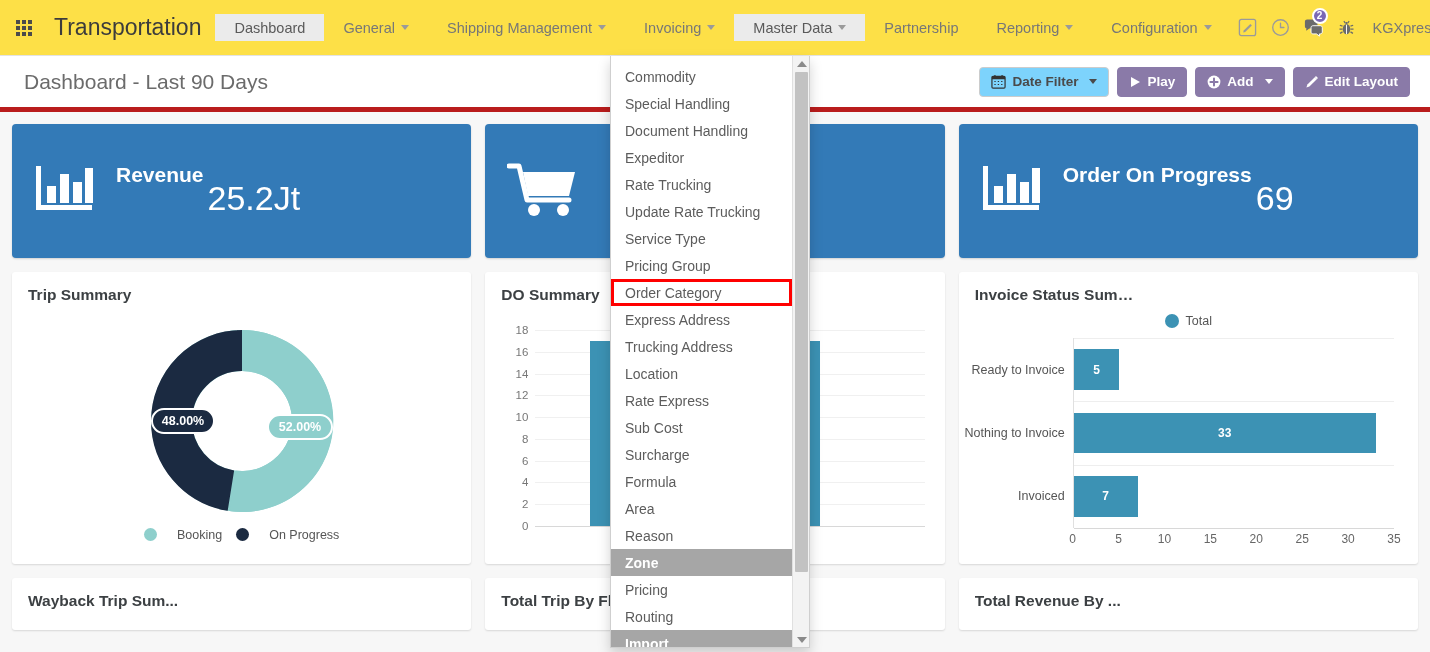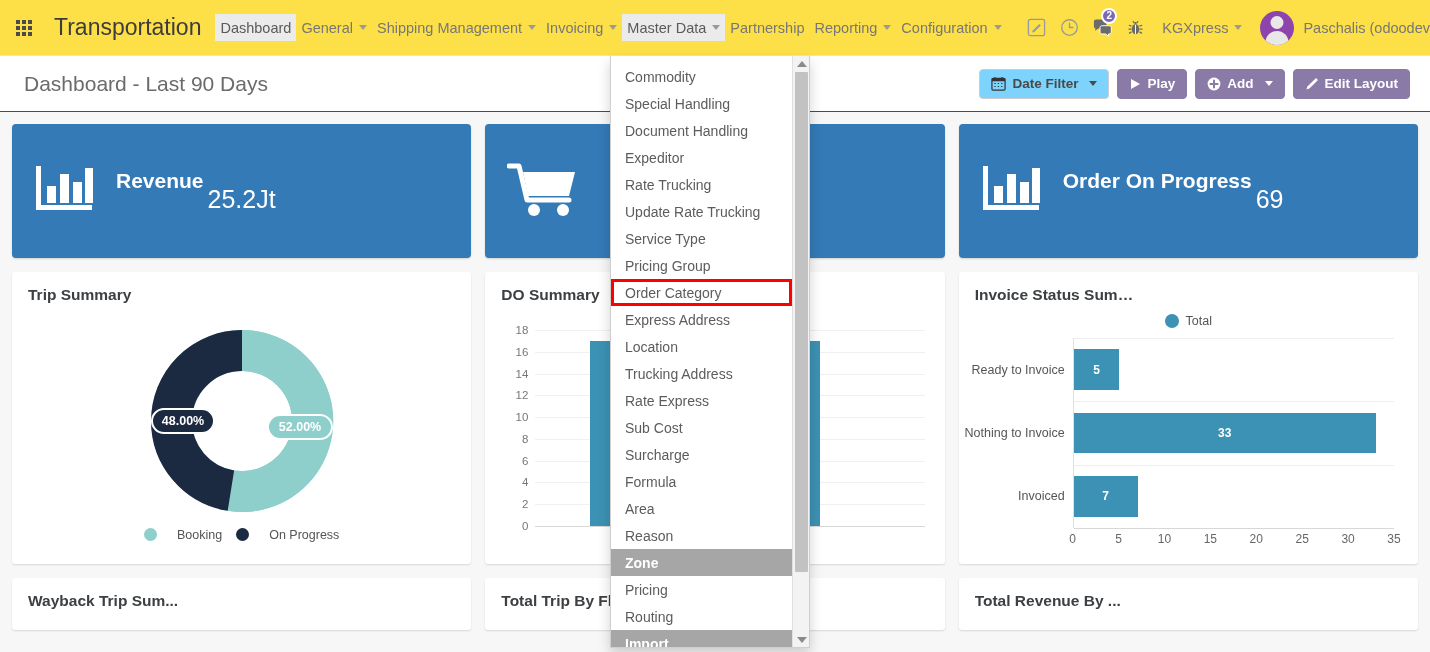--- a/index.html
+++ b/index.html
@@ -24,21 +24,21 @@
   }
   .apps-grid { display: grid; grid-template-columns: repeat(3, 4px); grid-template-rows: repeat(3, 4px); gap: 2px; }
   .apps-grid i { display: block; width: 4px; height: 4px; background: #4b4b4b; }
   .brand {
     display: flex; align-items: center; padding: 0 14px 0 6px;
     font-size: 23px; color: #3c3c3c; font-weight: 400; white-space: nowrap;
     cursor: pointer;
   }
   .nav-menu { display: flex; align-items: stretch; }
   .nav-item {
-    display: flex; align-items: center; padding: 0 5px;
+    display: flex; align-items: center; padding: 0 19px;
     font-size: 14.5px; color: #777777; white-space: nowrap; cursor: pointer;
     position: relative;
   }
   .nav-item.active { background: #ebebeb; color: #5a5a5a; }
   .caret {
     display: inline-block; margin-left: 6px;
     border-left: 4px solid transparent; border-right: 4px solid transparent;
     border-top: 5px solid #9a9a9a;
   }
   .nav-right {
@@ -76,21 +76,21 @@
     background: #e8e8e8; transform: translateX(-50%);
   }
   .nav-username {
     font-size: 14.5px; color: #777; margin-left: 9px; white-space: nowrap;
     cursor: pointer;
   }
 
   
   .page-header {
     position: absolute; left: 0; top: 56px; width: 1430px; height: 56px;
-    background: #ffffff; border-bottom: 1px solid #b91c1c;
+    background: #ffffff; border-bottom: 5px solid #b91c1c;
     display: flex; align-items: center; z-index: 2;
   }
   .page-title { font-size: 21px; color: #6b6b6b; padding-left: 24px; font-weight: 400; }
   .header-actions { margin-left: auto; display: flex; align-items: center; gap: 8px; padding-right: 20px; }
   .btn {
     display: flex; align-items: center; gap: 6px;
     height: 30px; padding: 0 11px; border-radius: 4px;
     font-size: 13.5px; font-weight: bold; cursor: pointer; white-space: nowrap;
     border: 1px solid transparent;
   }
@@ -109,21 +109,21 @@
 
   
   .kpi {
     background: #337ab7; border-radius: 4px; height: 134px;
     display: flex; align-items: center; padding: 0 22px; gap: 20px;
     box-shadow: 0 1px 2px rgba(0,0,0,.15); color: #fff; cursor: pointer;
   }
   .kpi-icon { flex: 0 0 auto; }
   .kpi-text { display: flex; gap: 4px; min-width: 0; }
   .kpi-label { font-size: 21px; font-weight: bold; line-height: 1.15; white-space: nowrap; }
-  .kpi-value { font-size: 25px; font-weight: 400; line-height: 1.15; margin-top: 16px; }
+  .kpi-value { font-size: 34px; font-weight: 400; line-height: 1.15; margin-top: 16px; }
 
   
   .card {
     background: #fff; border-radius: 3px; box-shadow: 0 1px 2px rgba(0,0,0,.13);
     padding: 14px 16px 10px 16px; position: relative; overflow: hidden;
   }
   .card-title {
     font-size: 15.5px; font-weight: bold; color: #3c4043; margin-bottom: 4px;
     white-space: nowrap; overflow: hidden;
   }
@@ -580,24 +580,24 @@
         <div class="dd-item">
           <span>Pricing Group</span>
         </div>
         <div class="dd-item highlight">
           <span>Order Category</span>
         </div>
         <div class="dd-item">
           <span>Express Address</span>
         </div>
         <div class="dd-item">
+          <span>Trucking Address</span>
+        </div>
+        <div class="dd-item">
           <span>Location</span>
-        </div>
-        <div class="dd-item">
-          <span>Trucking Address</span>
         </div>
         <div class="dd-item">
           <span>Rate Express</span>
         </div>
         <div class="dd-item">
           <span>Sub Cost</span>
         </div>
         <div class="dd-item">
           <span>Surcharge</span>
         </div>

